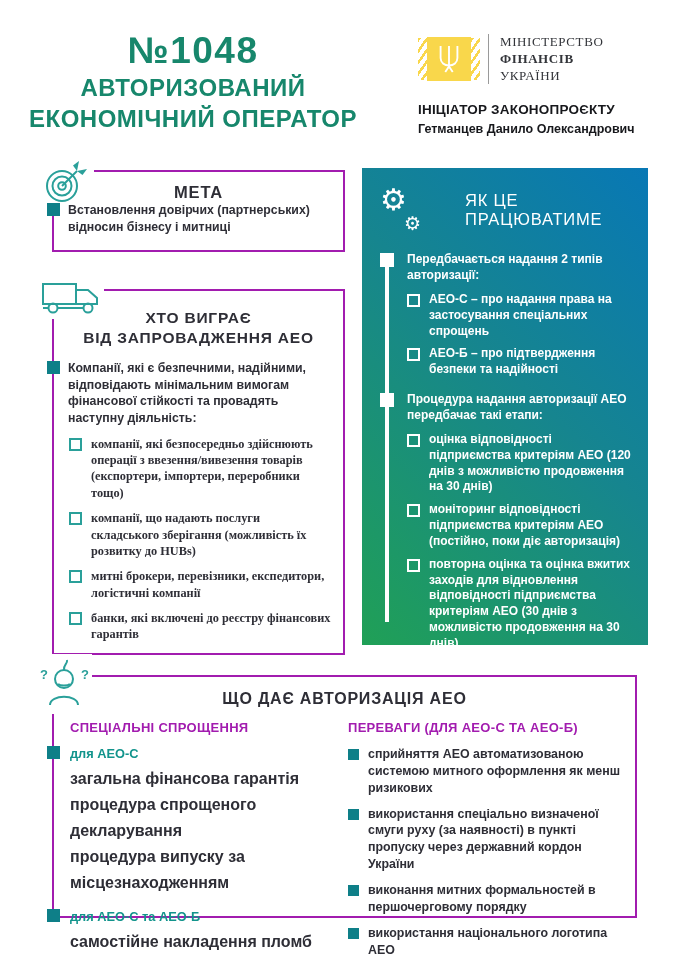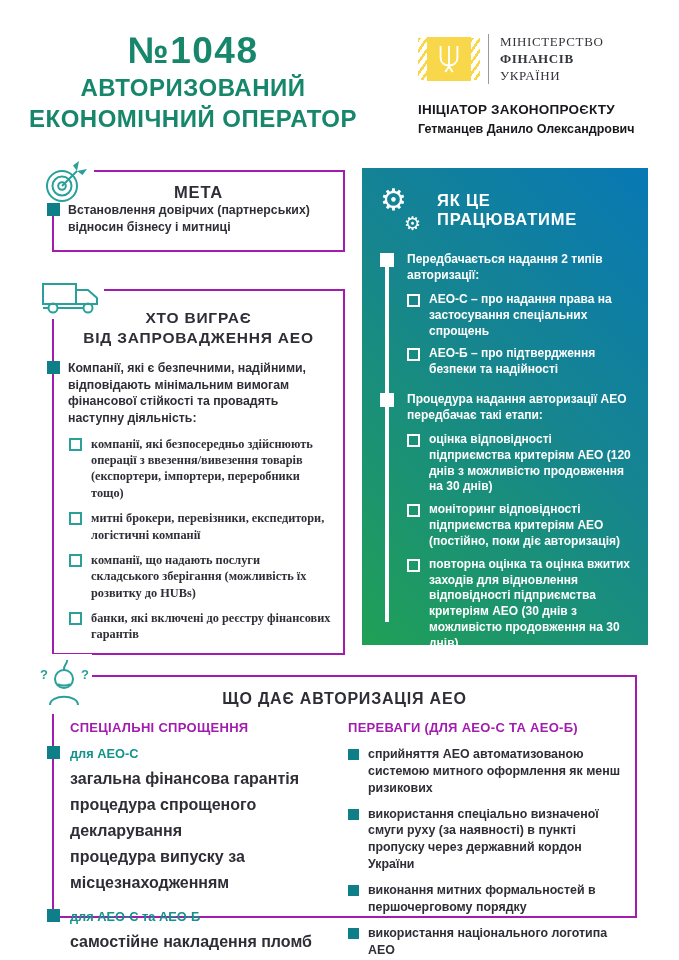--- a/index.html
+++ b/index.html
@@ -37,21 +37,21 @@
   #who-card .card-icon{left:-16px;top:-14px;width:66px;height:42px;}
   #who-card .card-title{margin-top:17px;font-size:15.5px;line-height:1.32;}
   #who-card .bullet-item{margin-top:11px;}
   
   #how-panel{position:absolute;left:362px;top:168px;width:286px;height:477px;box-sizing:border-box;
     background:linear-gradient(225deg,#0878b5 0%,#16858f 45%,#20a056 100%);color:#fff;padding:16px 14px 0 12px;}
   .panel-head{display:flex;align-items:center;gap:13px;margin:4px 0 20px 6px;}
   .gears{position:relative;width:44px;height:44px;flex:0 0 auto;font-family:"DejaVu Sans",sans-serif;}
   .gear-big{position:absolute;left:0;top:-3px;font-size:30px;line-height:1;}
   .gear-small{position:absolute;right:3px;bottom:-1px;font-size:19px;line-height:1;}
-  .panel-title{font-size:16.5px;font-weight:700;letter-spacing:.8px;}
+  .panel-title{font-size:16.5px;font-weight:400;letter-spacing:.8px;margin-left:28px;}
   .timeline{position:relative;margin-left:6px;}
   .timeline::before{content:"";position:absolute;left:5px;top:8px;bottom:30px;width:4px;background:#fff;}
   .pgroup{position:relative;padding-left:27px;margin-bottom:14px;}
   .pgroup-square{position:absolute;left:0;top:1px;width:14px;height:14px;background:#fff;}
   .pgroup-intro{font-size:12px;font-weight:700;line-height:1.33;margin-bottom:8px;}
   .pcheck-item{display:flex;gap:9px;margin:7px 0;font-size:12px;font-weight:600;line-height:1.32;}
   .pcheckbox{flex:0 0 auto;width:9px;height:9px;border:2px solid #fff;margin-top:2px;}
   
   #benefits-card{left:52px;top:675px;width:585px;height:243px;}
   #benefits-card .card-icon{left:-18px;top:-23px;width:56px;height:60px;}
@@ -135,25 +135,25 @@
   <div class="bullet-item">
     <span class="bullet-square"></span>
     <span>Компанії, які є безпечними, надійними, відповідають мінімальним вимогам фінансової стійкості та провадять наступну діяльність:</span>
   </div>
   <div class="check-item">
     <span class="checkbox"></span>
     <span>компанії, які безпосередньо здійснюють операції з ввезення/вивезення товарів (експортери, імпортери, переробники тощо)</span>
   </div>
   <div class="check-item">
     <span class="checkbox"></span>
+    <span>компанії, що надають послуги складського зберігання (можливість їх розвитку до HUBs)</span>
+  </div>
+  <div class="check-item">
+    <span class="checkbox"></span>
     <span>митні брокери, перевізники, експедитори, логістичні компанії</span>
-  </div>
-  <div class="check-item">
-    <span class="checkbox"></span>
-    <span>компанії, що надають послуги складського зберігання (можливість їх розвитку до HUBs)</span>
   </div>
   <div class="check-item">
     <span class="checkbox"></span>
     <span>банки, які включені до реєстру фінансових гарантів</span>
   </div>
 </div>
 
 <div id="how-panel">
   <div class="panel-head">
     <div class="gears">

